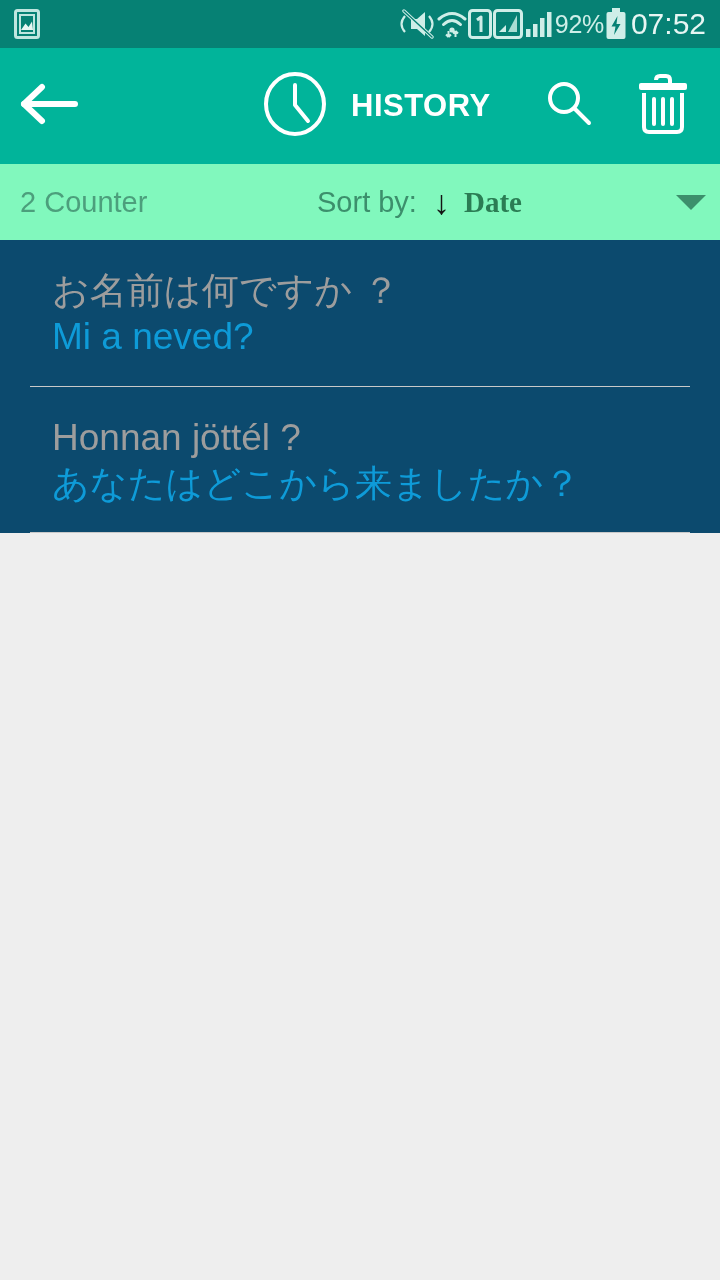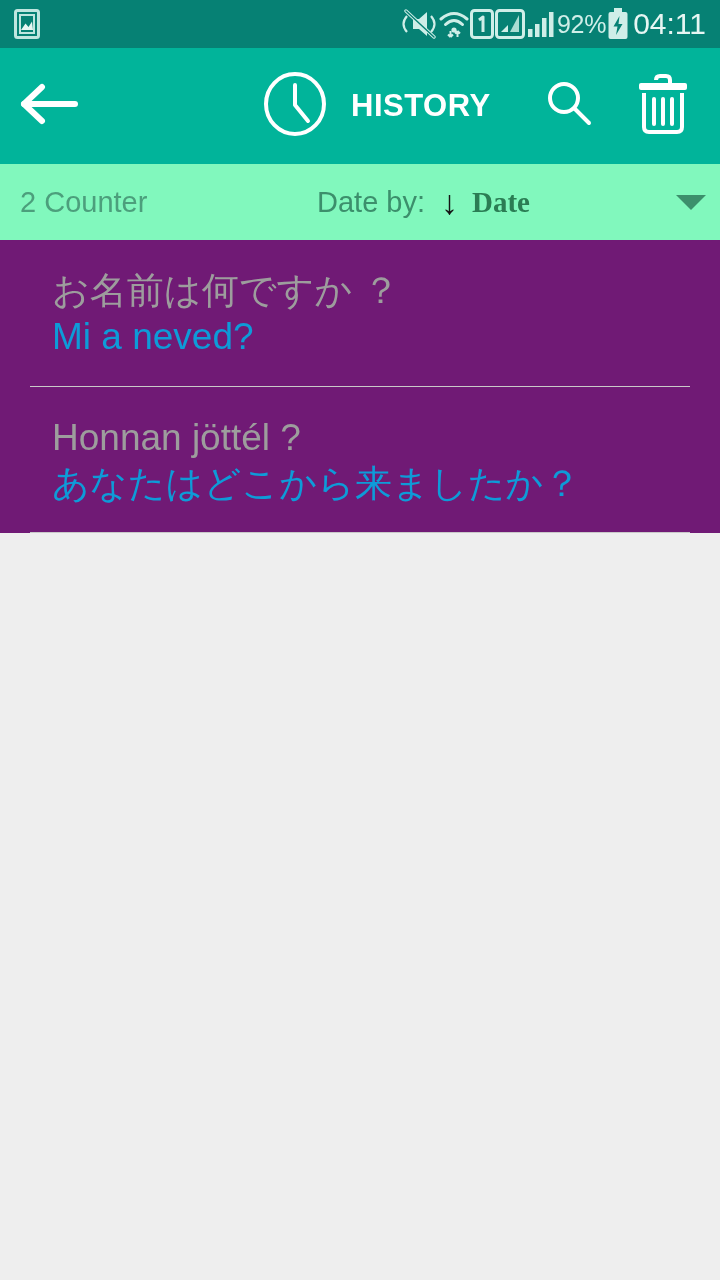--- a/index.html
+++ b/index.html
@@ -146,21 +146,21 @@
     width: 0;
     height: 0;
     border-left: 15px solid transparent;
     border-right: 15px solid transparent;
     border-top: 15px solid #3c8f6c;
     cursor: pointer;
   }
 
   
   .history-list {
-    background: #701a75;
+    background: #0c4a6e;
   }
   .history-item {
     padding: 28px 32px 0 52px;
     cursor: pointer;
   }
   .src-text {
     color: #9d9d9d;
     font-size: 37px;
     font-weight: 400;
     line-height: 1.25;
@@ -241,21 +241,21 @@
     <span class="status-pct">92%</span>
 
     <span class="sb-icon">
       <svg width="22" height="32" viewBox="0 0 22 32">
         <rect x="7" y="0" width="8" height="4" fill="#cfeee8"></rect>
         <rect x="1.5" y="4" width="19" height="27" rx="2" fill="#cfeee8"></rect>
         <path d="M12.5 8 L6.5 18.5 L10.5 18.5 L9 27 L15.5 16 L11.5 16 Z" fill="#068174"></path>
       </svg>
     </span>
 
-    <span class="status-time">04:11</span>
+    <span class="status-time">07:52</span>
   </div>
 </div>
 
 <div class="app-bar">
   <div class="back-btn">
     <span>
       <svg width="60" height="42" viewBox="0 0 60 42">
         <path d="M57 21 L6 21" stroke="#ffffff" stroke-width="6" stroke-linecap="round"></path>
         <path d="M24 4 L6 21 L24 38" fill="none" stroke="#ffffff" stroke-width="6" stroke-linecap="round" stroke-linejoin="round"></path>
       </svg>
@@ -293,21 +293,21 @@
         </svg>
       </span>
     </div>
   </div>
 </div>
 
 <div class="sort-bar">
   <span class="counter-label">2 Counter</span>
 
   <div class="sort-group">
-    <span class="sort-by-label">Date by:</span>
+    <span class="sort-by-label">Sort by:</span>
     <span class="sort-dir">↓</span>
     <span class="sort-value">Date</span>
   </div>
 
   <div class="sort-caret"></div>
 </div>
 
 <div class="history-list">
 
   <div class="history-item">

